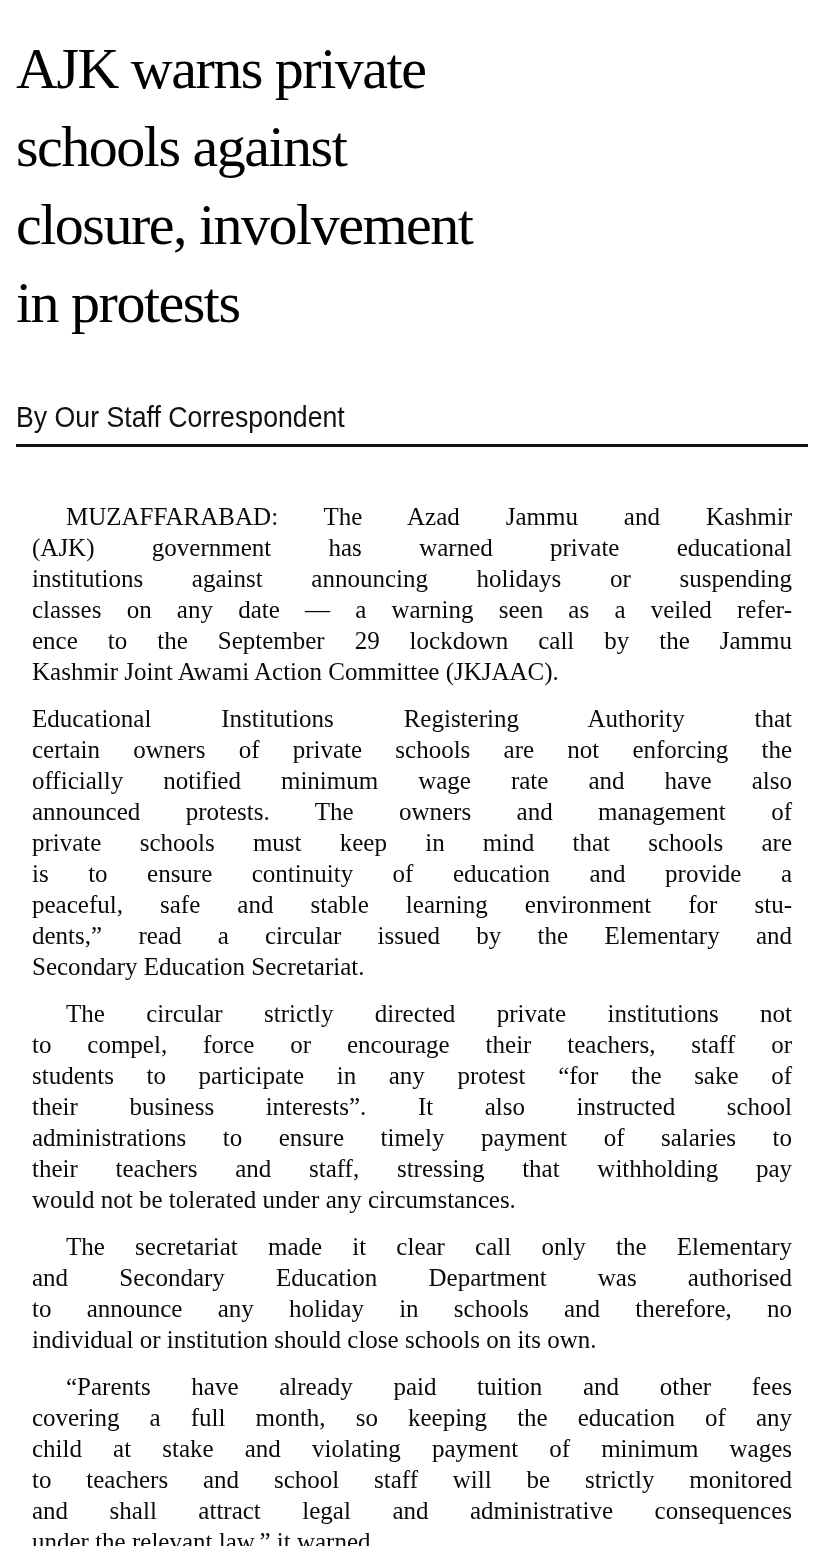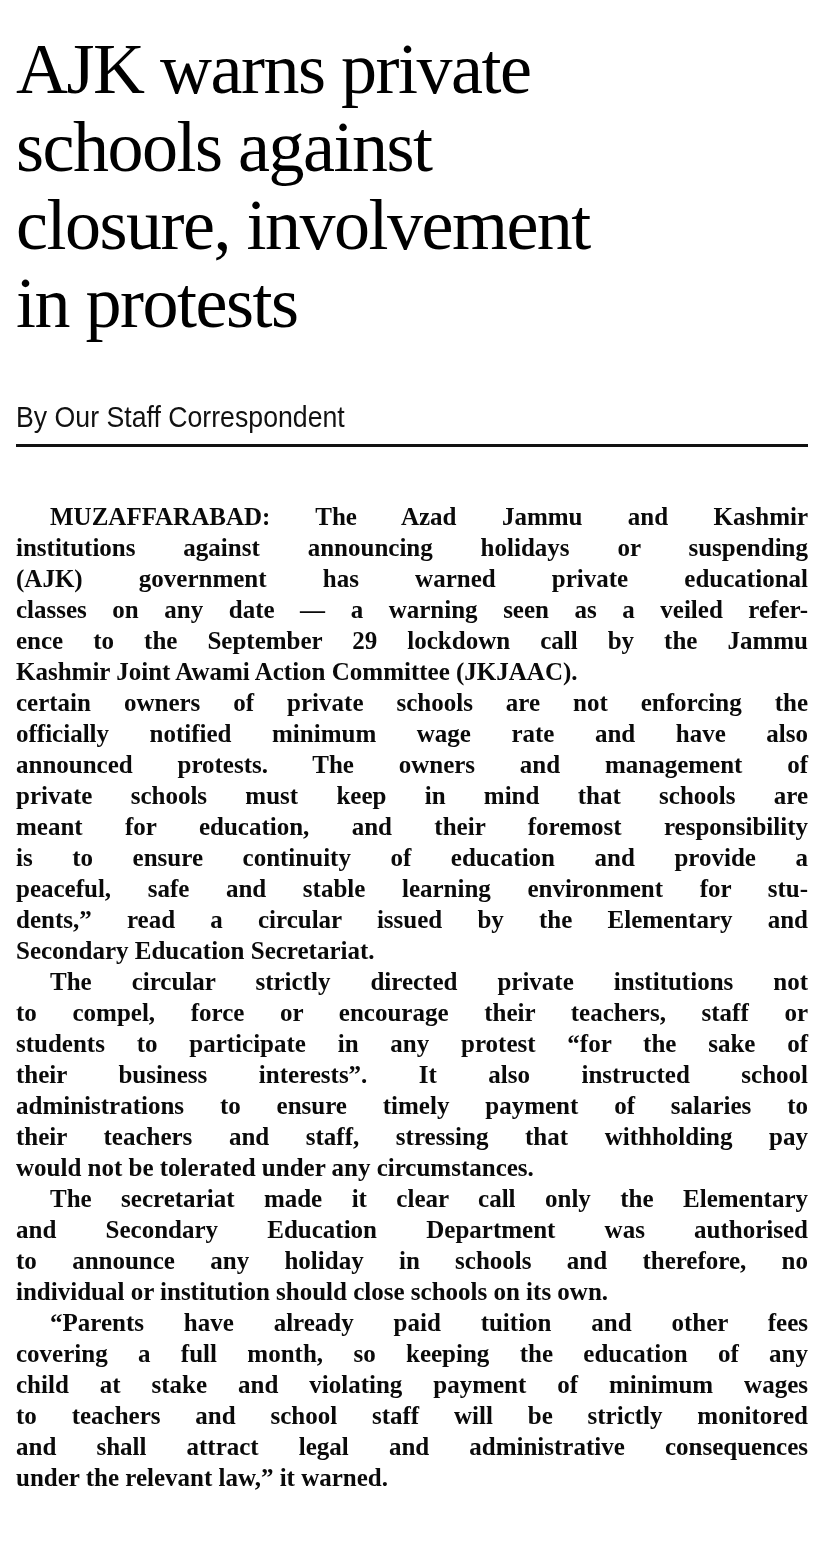--- a/index.html
+++ b/index.html
@@ -1,37 +1,37 @@
 <!DOCTYPE html>
 <html><head>
   <meta charset="utf-8">
   <style>
     html, body { margin: 0; padding: 0; background: #ffffff; }
     body { width: 836px; height: 1546px; overflow: hidden; position: relative; color: #0a0a0a; }
     .page { position: absolute; left: 16px; top: 0; width: 792px; }
     .headline {
       margin: 0; padding-top: 30px;
       font-family: "Liberation Serif", "DejaVu Serif", serif;
-      font-size: 72px; line-height: 78px; font-weight: normal;
+      font-size: 58px; line-height: 78px; font-weight: normal;
       letter-spacing: -1.5px; color: #000;
     }
     .headline .hl-line { display: block; white-space: nowrap; }
     .byline {
       margin-top: 58px;
       font-family: "Liberation Sans", "DejaVu Sans", sans-serif;
       font-size: 29px; line-height: 34px; color: #111;
       transform: scaleX(0.92); transform-origin: left center; white-space: nowrap;
     }
     .rule { margin-top: 10px; height: 3px; background: #111; width: 792px; }
     .body-text {
       margin-top: 54px;
       font-family: "Liberation Serif", "DejaVu Serif", serif;
       font-size: 25px; line-height: 31px; color: #0a0a0a;
     }
-    .para { margin: 0; font-weight: bold; }
+    .para { margin: 16px; }
     .line {
       display: block; text-align: justify; text-align-last: justify;
       white-space: nowrap; height: 31px; overflow: visible;
     }
     .line span.t { display: inline-block; width: 100%; text-align: justify; text-align-last: justify; white-space: normal; }
     .line.first span.t { text-indent: 34px; }
     .line.last span.t { text-align-last: left; }
   </style>
 </head>
 <body>
@@ -43,32 +43,32 @@
     <span class="hl-line">closure, involvement</span>
     <span class="hl-line">in protests</span>
   </h1>
 
   <div class="byline">By Our Staff Correspondent</div>
   <div class="rule"></div>
 
   <div class="body-text" id="body-text">
       <div class="para">
         <div class="line first"><span class="t">MUZAFFARABAD: The Azad Jammu and Kashmir</span></div>
+        <div class="line"><span class="t">(AJK) government has warned private educational</span></div>
         <div class="line"><span class="t">institutions against announcing holidays or suspending</span></div>
-        <div class="line"><span class="t">(AJK) government has warned private educational</span></div>
         <div class="line"><span class="t">classes on any date — a warning seen as a veiled refer-</span></div>
         <div class="line"><span class="t">ence to the September 29 lockdown call by the Jammu</span></div>
         <div class="line last"><span class="t">Kashmir Joint Awami Action Committee (JKJAAC).</span></div>
       </div>
       <div class="para">
+        <div class="line"><span class="t">Educational Institutions Registering Authority that</span></div>
         <div class="line"><span class="t">certain owners of private schools are not enforcing the</span></div>
         <div class="line"><span class="t">officially notified minimum wage rate and have also</span></div>
         <div class="line"><span class="t">announced protests. The owners and management of</span></div>
         <div class="line"><span class="t">private schools must keep in mind that schools are</span></div>
-        <div class="line"><span class="t">meant for education, and their foremost responsibility</span></div>
         <div class="line"><span class="t">is to ensure continuity of education and provide a</span></div>
         <div class="line"><span class="t">peaceful, safe and stable learning environment for stu-</span></div>
         <div class="line"><span class="t">dents,” read a circular issued by the Elementary and</span></div>
         <div class="line last"><span class="t">Secondary Education Secretariat.</span></div>
       </div>
       <div class="para">
         <div class="line first"><span class="t">The circular strictly directed private institutions not</span></div>
         <div class="line"><span class="t">to compel, force or encourage their teachers, staff or</span></div>
         <div class="line"><span class="t">students to participate in any protest “for the sake of</span></div>
         <div class="line"><span class="t">their business interests”. It also instructed school</span></div>

